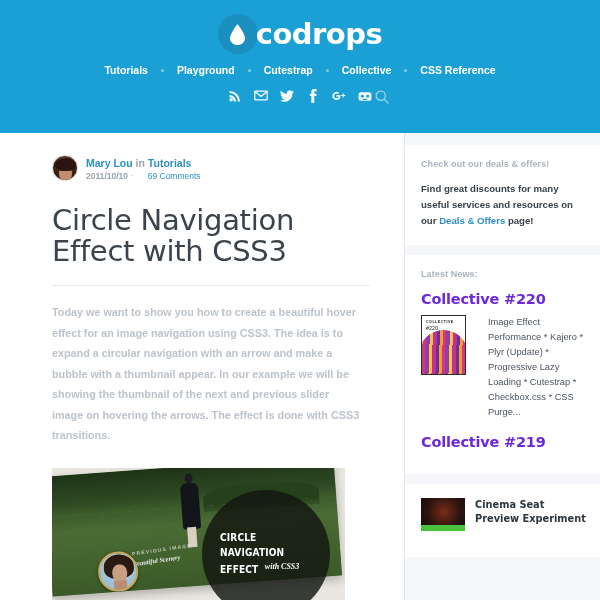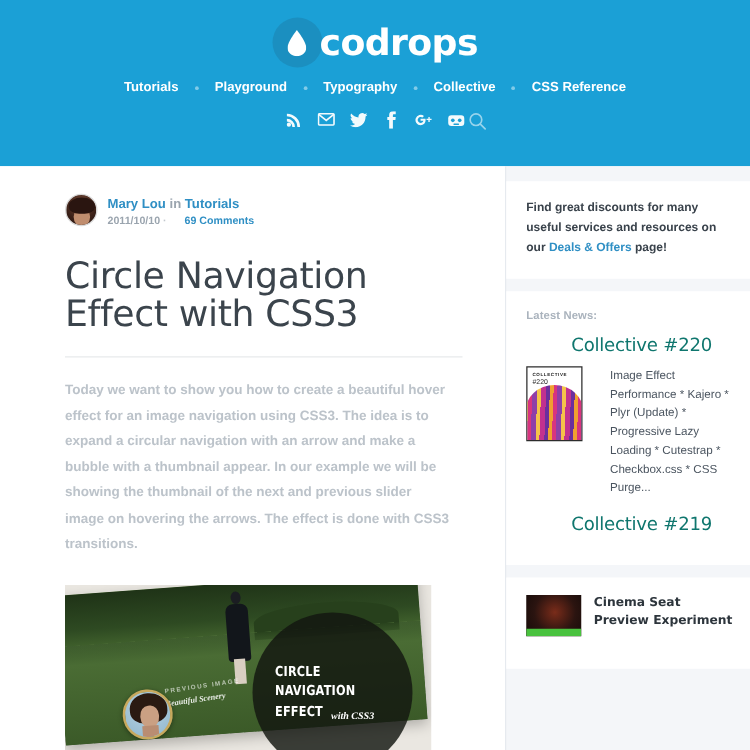--- a/index.html
+++ b/index.html
@@ -102,21 +102,21 @@
   .avatar::before {
     content: ""; position: absolute; left: 2px; top: 2px;
     width: 21px; height: 13px; border-radius: 50% 50% 40% 40%;
     background: #2a1510; z-index: 2;
   }
   .byline-lines { padding-top: 1px; }
   .byline-top { font-size: 10.5px; font-weight: bold; line-height: 14px; }
   .byline-top a { color: #2f8fc4; text-decoration: none; }
   .byline-top .in { color: #9aa4ae; font-weight: bold; }
   .byline-bot { font-size: 8.5px; line-height: 13px; color: #9aa4ae; font-weight: bold; }
-  .byline-bot a { color: #2f8fc4; text-decoration: none; font-weight: bold; padding-left: 12px; }
+  .byline-bot a { color: #2f8fc4; text-decoration: none; font-weight: normal; padding-left: 12px; }
   .byline-dot { color: #c2c8ce; }
 
   
   .post-title {
     font-size: 29px;
     line-height: 31px;
     color: #3b444c;
     font-weight: normal;
     margin-top: 22px;
     letter-spacing: -0.3px;
@@ -233,21 +233,21 @@
     align-items: flex-start; justify-content: center;
     padding-left: 18px;
   }
   .demo-circle-l1 {
     color: #fff; font-size: 11px; font-weight: bold;
     letter-spacing: 0.2px; line-height: 15px;
     font-family: "DejaVu Sans", sans-serif;
     transform: scaleX(0.82); transform-origin: left center;
   }
   .demo-circle-l2row {
-    display: flex; align-items: flex-end; gap: 4px; margin-top: 2px;
+    display: flex; align-items: flex-start; gap: 4px; margin-top: 2px;
   }
   .demo-circle-l2 {
     color: #fff; font-size: 11px; font-weight: bold;
     letter-spacing: 0.2px; line-height: 15px;
     font-family: "DejaVu Sans", sans-serif;
     transform: scaleX(0.82); transform-origin: left center;
   }
   .demo-circle-l3 {
     color: #fff; font-size: 8px; font-style: italic; font-weight: bold;
     font-family: "Liberation Serif", serif;
@@ -262,24 +262,23 @@
   }
   .side-head {
     font-size: 9px; color: #aab3bd; font-weight: bold;
     letter-spacing: 0.1px; margin-bottom: 12px;
   }
   .side-text {
     font-size: 9.6px; line-height: 16px; color: #39424b; font-weight: bold;
   }
   .side-text a { color: #2f8fc4; text-decoration: none; }
   .coll-title {
-    font-size: 14.5px; color: #0f766e; font-weight: normal;
+    font-size: 14.5px; color: #6d28d9; font-weight: bold;
     margin-bottom: 8px; letter-spacing: -0.2px;
     font-family: "DejaVu Sans", sans-serif;
-    margin-left: 36px;
   }
   .coll-row { display: flex; gap: 22px; margin-bottom: 14px; }
   .coll-thumb {
     width: 45px; height: 60px; flex-shrink: 0;
     border: 1px solid #2c2c2c; background: #fff;
     position: relative; overflow: hidden;
   }
   .coll-thumb .cap {
     position: absolute; top: 4px; left: 4px; right: 3px;
     z-index: 3;
@@ -346,21 +345,21 @@
         </svg>
       </span>
       <span class="logo-text">codrops</span>
     </div>
 
     <div class="nav">
       <a class="nav-item" href="#">Tutorials</a>
       <span class="nav-sep"></span>
       <a class="nav-item" href="#">Playground</a>
       <span class="nav-sep"></span>
-      <a class="nav-item" href="#">Typography</a>
+      <a class="nav-item" href="#">Cutestrap</a>
       <span class="nav-sep"></span>
       <a class="nav-item" href="#">Collective</a>
       <span class="nav-sep"></span>
       <a class="nav-item" href="#">CSS Reference</a>
     </div>
 
     <div class="social-row">
       <a class="social-icon" href="#">
         <svg width="13" height="13" viewBox="0 0 16 16" fill="#fff">
           <circle cx="2.6" cy="13.2" r="2.1"></circle>
@@ -456,20 +455,21 @@
             <span class="demo-circle-l3">with CSS3</span>
           </div>
         </div>
       </div>
 
     </div>
 
     <div class="sidebar-col">
 
       <div class="side-card">
+        <div class="side-head">Check out our deals &amp; offers!</div>
         <div class="side-text"><span>Find great discounts for many useful services and resources on our </span><a href="#">Deals &amp; Offers</a><span> page!</span></div>
       </div>
 
       <div class="side-card">
         <div class="side-head">Latest News:</div>
 
         <div class="coll-title">Collective #220</div>
         <div class="coll-row">
           <div class="coll-thumb">
             <div class="cap">

